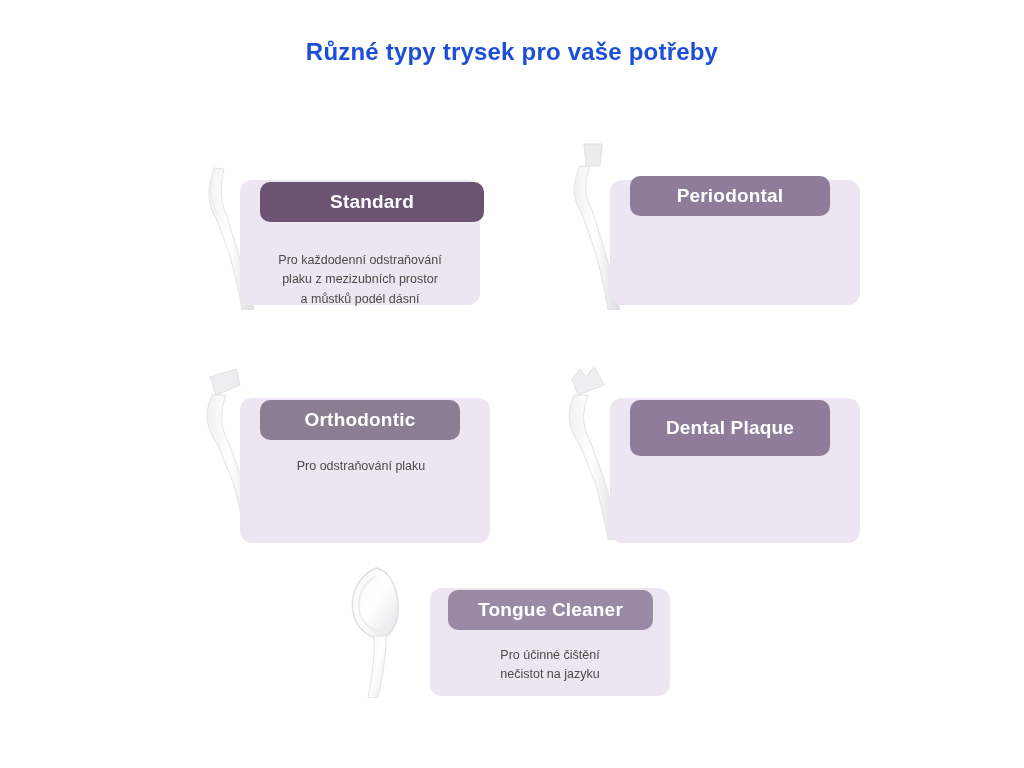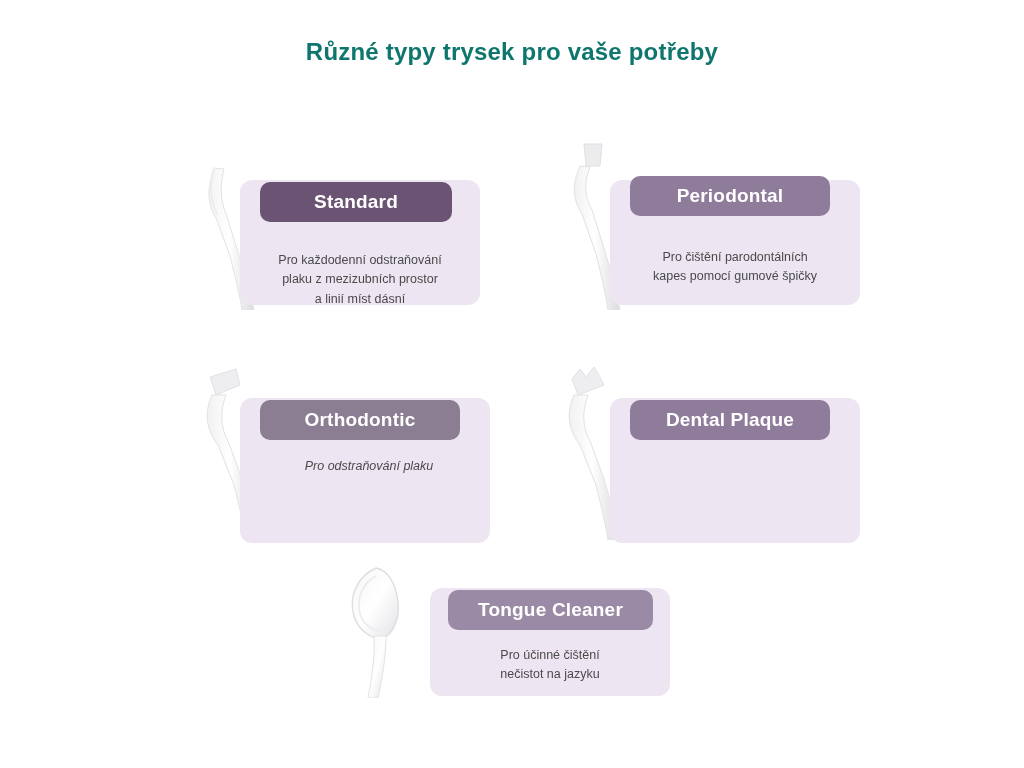--- a/index.html
+++ b/index.html
@@ -20,21 +20,21 @@
     height: 768px;
   }
   #title {
     position: absolute;
     top: 38px;
     left: 0;
     width: 1024px;
     text-align: center;
     font-size: 24px;
     font-weight: bold;
-    color: #0f766e;
+    color: #1d4ed8;
     letter-spacing: 0.2px;
   }
 
   .nozzle-card {
     position: absolute;
   }
 
   
   .card-body {
     position: absolute;
@@ -88,28 +88,28 @@
             <stop offset="100%" stop-color="#dcdcdf"></stop>
           </linearGradient>
         </defs>
         <path d="M24 8 C18 26, 16 42, 26 58 L40 96 C46 120, 50 136, 52 150 L64 150 C60 132, 54 112, 48 92 L36 54 C30 40, 30 24, 34 9 Z" fill="url(#gStd)" stroke="#e2e2e5" stroke-width="1"></path>
         <path d="M24 8 C20 22, 19 38, 27 54" fill="none" stroke="#ededf0" stroke-width="2"></path>
       </svg>
     </div>
 
     <div class="card-body" style="left:50px; top:20px; width:240px; height:125px;"></div>
 
-    <div class="card-header" style="left:70px; top:22px; width:192px; height:40px; background:#6b5473;">
+    <div class="card-header" style="left:70px; top:22px; width:224px; height:40px; background:#6b5473;">
       <span>Standard</span>
     </div>
 
     <div class="card-desc" style="left:55px; top:78px; width:230px;margin-top:13px;">
       <div>Pro každodenní odstraňování</div>
       <div>plaku z mezizubních prostor</div>
-      <div>a linií míst dásní</div>
+      <div>a můstků podél dásní</div>
     </div>
   </div>
 
   <div class="nozzle-card" style="left:550px; top:140px; width:310px; height:170px;">
 
     <div class="nozzle-art" style="left:0px; top:0px; width:90px; height:170px;">
       <svg width="90" height="170" viewBox="0 0 90 170">
         <defs>
           <linearGradient id="gPer" x1="0" y1="0" x2="1" y2="0">
             <stop offset="0%" stop-color="#f1f1f3"></stop>
@@ -123,24 +123,20 @@
         <path d="M30 26 C22 44, 22 58, 32 74 L46 114 C52 138, 56 156, 58 170 L70 170 C66 150, 60 128, 54 108 L42 70 C34 56, 34 42, 40 27 Z" fill="url(#gPer)" stroke="#e2e2e5" stroke-width="1"></path>
       </svg>
     </div>
 
     <div class="card-body" style="left:60px; top:40px; width:250px; height:125px;"></div>
 
     <div class="card-header" style="left:80px; top:36px; width:200px; height:40px; background:#8f7c9b;">
       <span>Periodontal</span>
     </div>
 
-    <div class="card-desc" style="left:65px; top:108px; width:240px;">
-      <div>Pro čištění parodontálních</div>
-      <div>kapes pomocí gumové špičky</div>
-    </div>
   </div>
 
   <div class="nozzle-card" style="left:190px; top:365px; width:300px; height:175px;">
 
     <div class="nozzle-art" style="left:0px; top:0px; width:90px; height:175px;">
       <svg width="90" height="175" viewBox="0 0 90 175">
         <defs>
           <linearGradient id="gOrt" x1="0" y1="0" x2="1" y2="0">
             <stop offset="0%" stop-color="#f1f1f3"></stop>
             <stop offset="45%" stop-color="#ffffff"></stop>
@@ -153,21 +149,21 @@
         <path d="M22 30 C14 48, 16 64, 28 80 L44 120 C50 144, 54 162, 56 175 L68 175 C64 156, 58 134, 52 114 L38 76 C30 62, 30 46, 36 30 Z" fill="url(#gOrt)" stroke="#e2e2e5" stroke-width="1"></path>
       </svg>
     </div>
 
     <div class="card-body" style="left:50px; top:33px; width:250px; height:145px;"></div>
 
     <div class="card-header" style="left:70px; top:35px; width:200px; height:40px; background:#8b7e93;">
       <span>Orthodontic</span>
     </div>
 
-    <div class="card-desc" style="left:56px; top:92px; width:246px;font-style:italic;">
+    <div class="card-desc" style="left:48px; top:92px; width:246px;">
       <div>Pro odstraňování plaku</div>
     </div>
   </div>
 
   <div class="nozzle-card" style="left:550px; top:365px; width:310px; height:175px;">
 
     <div class="nozzle-art" style="left:0px; top:0px; width:90px; height:175px;">
       <svg width="90" height="175" viewBox="0 0 90 175">
         <defs>
           <linearGradient id="gDp" x1="0" y1="0" x2="1" y2="0">
@@ -178,21 +174,21 @@
         </defs>
 
         <path d="M22 14 L30 4 L36 12 L44 2 L50 12 L54 20 L28 30 Z" fill="#eeeef1" stroke="#e1e1e5" stroke-width="1"></path>
 
         <path d="M24 30 C16 48, 18 64, 30 80 L46 120 C52 144, 56 162, 58 175 L70 175 C66 156, 60 134, 54 114 L40 76 C32 62, 32 46, 38 30 Z" fill="url(#gDp)" stroke="#e2e2e5" stroke-width="1"></path>
       </svg>
     </div>
 
     <div class="card-body" style="left:60px; top:33px; width:250px; height:145px;"></div>
 
-    <div class="card-header" style="left:80px; top:35px; width:200px; height:40px; background:#8f7c9b;">
+    <div class="card-header" style="left:80px; top:35px; width:200px; height:56px; background:#8f7c9b;">
       <span>Dental Plaque</span>
     </div>
 
   </div>
 
   <div class="nozzle-card" style="left:330px; top:558px; width:340px; height:140px;">
 
     <div class="nozzle-art" style="left:0px; top:0px; width:110px; height:140px;">
       <svg width="110" height="140" viewBox="0 0 110 140">
         <defs>

